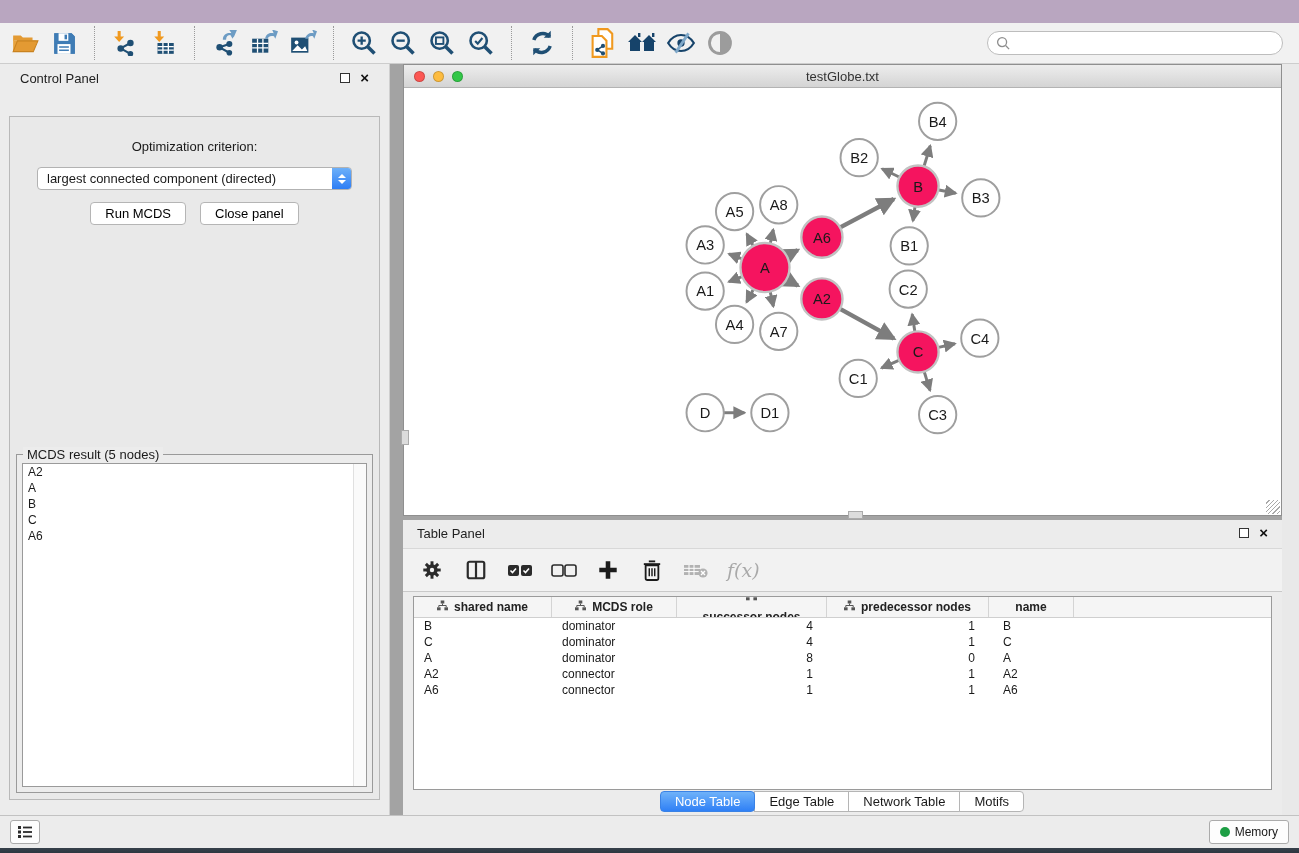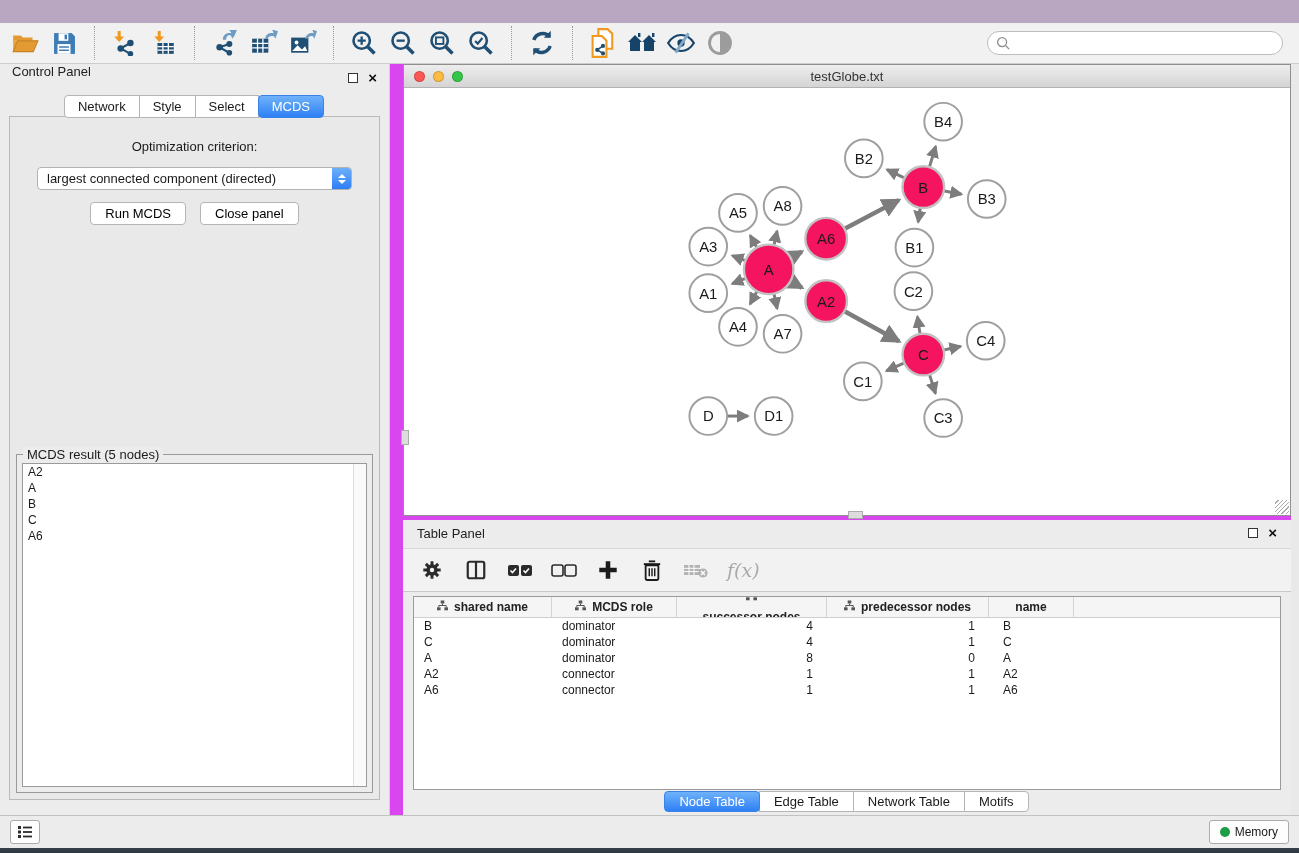--- a/index.html
+++ b/index.html
@@ -24,21 +24,21 @@
   .search-wrap { margin-left:auto; margin-right:6px; }
   .search-box { width:296px; height:24px; border:1px solid #bdbdbd; border-radius:12px; background:#fff;
     display:flex; align-items:center; padding:0 8px; }
   .search-box input { border:none; outline:none; flex:1; font-size:12px; background:transparent; margin-left:5px; }
 
   
   .main { position:absolute; top:64px; left:0; right:0; height:751px; background:#e9e9e9; }
 
   
   .control-panel { position:absolute; left:0; top:0; width:390px; height:751px; background:#ececec; border-right:1px solid #cfcfcf; }
-  .panel-header { height:28px; display:flex; padding:0 12px; }
+  .panel-header { height:28px; display:flex; align-items:center; padding:0 20px; }
   .panel-header .ph-title { font-size:13px; color:#222; }
   .ph-icons { margin-left:auto; display:flex; gap:10px; align-items:center; }
   .float-icon { width:10px; height:10px; border:1.6px solid #333; display:inline-block; background:#fff; }
   .close-icon { font-weight:bold; font-size:15px; color:#111; line-height:10px; }
   .cp-tabs { position:absolute; top:31px; left:0; width:100%; display:flex; justify-content:center; z-index:3; }
   .seg-tab { background:#fff; border:1px solid #b5b5b5; padding:3px 13px; font-size:13px; margin-left:-1px; cursor:default; }
   .seg-tab.first { border-radius:4px 0 0 4px; }
   .seg-tab.last { border-radius:0 4px 4px 0; }
   .seg-tab.active { background:linear-gradient(#6fb2f9,#2f80f6); color:#fff; border-color:#3a82e5; border-radius:4px; z-index:2; }
   .cp-body { position:absolute; top:52px; left:9px; right:9px; bottom:15px; background:#e9e9e9; border:1px solid #b9b9b9; }
@@ -52,21 +52,21 @@
   .dd-stepper .tri-down { width:0;height:0;border-left:4px solid transparent;border-right:4px solid transparent;border-top:4px solid #fff; }
   .cp-buttons { display:flex; justify-content:center; gap:14px; margin-top:12px; }
   .btn { background:#fff; border:1px solid #b5b5b5; border-radius:4px; padding:3px 14px; font-size:13px; cursor:default; }
   .result-fieldset { position:absolute; left:6px; right:6px; top:337px; bottom:6px; border:1px solid #9a9a9a; background:#ececec; }
   .result-legend { position:absolute; top:-8px; left:6px; background:#ececec; padding:0 4px; font-size:13px; }
   .result-list { position:absolute; left:5px; right:5px; top:8px; bottom:5px; background:#fff; border:1px solid #9a9a9a; overflow:hidden; }
   .result-scroll { position:absolute; top:0; bottom:0; right:0; width:13px; background:#fafafa; border-left:1px solid #e0e0e0; }
   .result-item { font-size:12px; padding:1px 0 1px 5px; line-height:14px; }
 
   
-  .right-area { position:absolute; left:390px; top:0; right:8px; height:751px; background:#d946ef; }
+  .right-area { position:absolute; left:390px; top:0; right:17px; height:751px; background:#a3a3a3; }
   .network-window { position:absolute; left:13px; top:0; right:0; height:452px; border:1px solid #8f8f8f; background:#fff; }
   .nw-titlebar { height:23px; background:linear-gradient(#ededed,#d4d4d4); border-bottom:1px solid #b3b3b3;
     display:flex; align-items:center; position:relative; }
   .nw-titlebar .lights { top:6px; left:10px; }
   .nw-titlebar .light { width:11px; height:11px; }
   .nw-title { flex:1; text-align:center; font-size:13px; color:#333; }
   .nw-canvas { position:absolute; top:24px; left:0; right:0; bottom:0; background:#fff; overflow:hidden; }
   .nw-canvas svg { display:block; width:100%; height:100%; }
   .graph-label { font-size:15px; fill:#1a1a1a; text-anchor:middle; }
   .left-grip { position:absolute; left:-3px; top:365px; width:8px; height:15px; background:#dcdcdc; border:1px solid #ababab; }
@@ -267,26 +267,20 @@
   <div class="main">
 
     <div class="control-panel">
       <div class="panel-header">
         <span class="ph-title">Control Panel</span>
         <span class="ph-icons">
           <span class="float-icon"></span>
           <span class="close-icon">×</span>
         </span>
       </div>
-      <div class="cp-tabs" id="cp-tabs">
-          <span class="seg-tab first">Network</span>
-          <span class="seg-tab">Style</span>
-          <span class="seg-tab">Select</span>
-          <span class="seg-tab last active">MCDS</span>
-        </div>
       <div class="cp-body">
         <div class="opt-label">Optimization criterion:</div>
         <div class="dropdown">
           <span class="dd-text">largest connected component (directed)</span>
           <span class="dd-stepper">
               <span class="tri-up"></span>
               <span class="tri-down"></span>
             </span>
         </div>
         <div class="cp-buttons">

